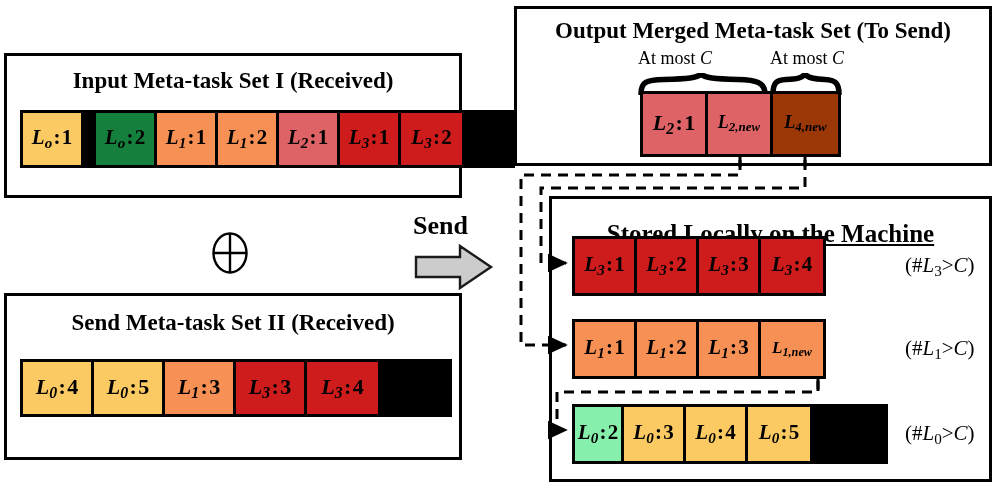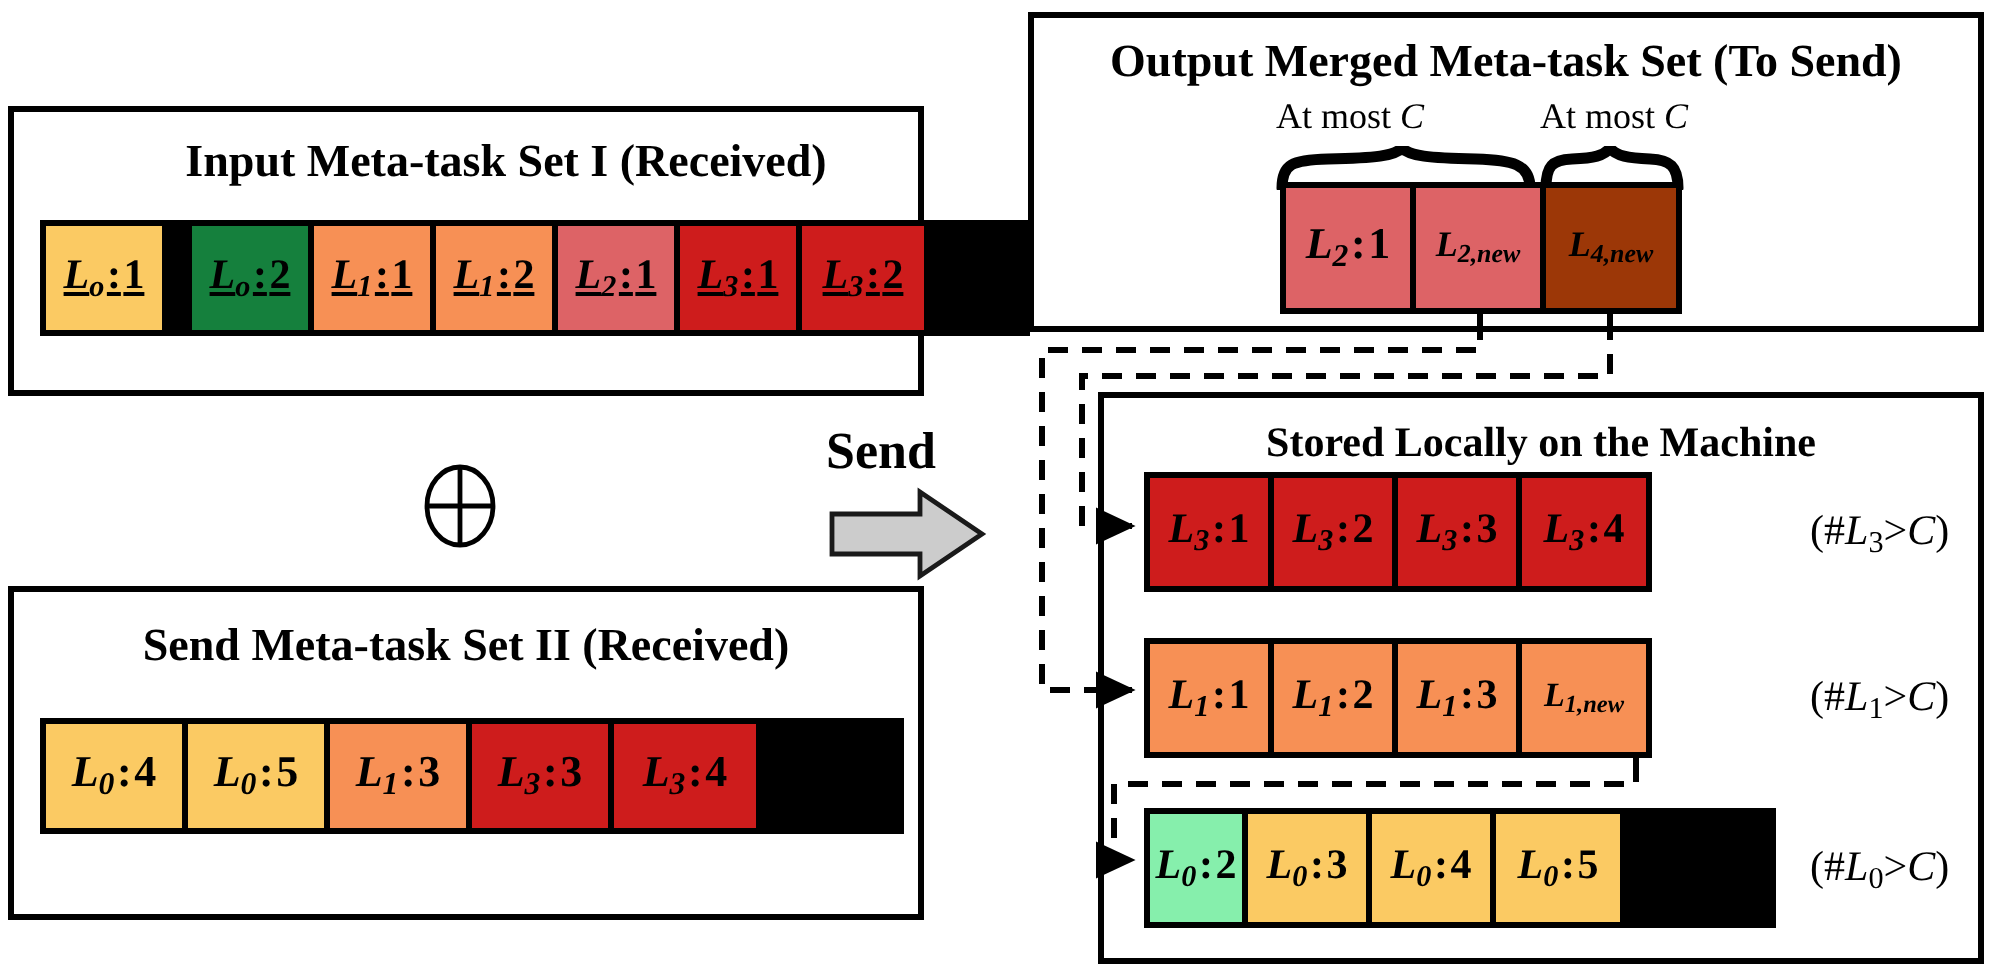--- a/index.html
+++ b/index.html
@@ -43,23 +43,23 @@
 
   
   .wires{position:absolute;left:0;top:0;width:996px;height:487px;pointer-events:none;}
 </style>
 </head>
 <body>
 
 <div class="stage">
 
   <div class="panel" style="left:4px;top:53px;width:458px;height:145px;">
-    <div class="panel-title" style="top:12px;font-size:23px;padding-left:20px;">Input Meta-task Set I (Received)</div>
-  </div>
-  <div class="row" id="row-in1" style="left: 20px; top: 110px; height: 58px; width: 495px; text-decoration: underline;">
+    <div class="panel-title" style="top:12px;font-size:23px;">Input Meta-task Set I (Received)</div>
+  </div>
+  <div class="row" id="row-in1" style="left: 20px; top: 110px; height: 58px; width: 495px;">
       <div class="tile" style="width: 61px; background: rgb(251, 202, 99);">
         <span class="tlabel" style="font-size: 21px;"><span>L</span><span class="sub">o</span><span class="col">:</span><span class="num">1</span></span>
       </div>
       <div class="tile" style="width: 61px; background: #15803d; margin-left: 12px;">
         <span class="tlabel" style="font-size: 21px;"><span>L</span><span class="sub">o</span><span class="col">:</span><span class="num">2</span></span>
       </div>
       <div class="tile" style="width: 61px; background: rgb(247, 144, 85);">
         <span class="tlabel" style="font-size: 21px;"><span>L</span><span class="sub">1</span><span class="col">:</span><span class="num">1</span></span>
       </div>
       <div class="tile" style="width: 61px; background: rgb(247, 144, 85);">
@@ -141,21 +141,21 @@
       </div>
       <div class="tile" style="width: 65px; background: rgb(221, 99, 102);">
         <span class="tlabel" style="font-size: 18px;"><span>L</span><span class="sub">2,new</span></span>
       </div>
       <div class="tile" style="width: 65px; background: rgb(156, 55, 7);">
         <span class="tlabel" style="font-size: 18px;"><span>L</span><span class="sub">4,new</span></span>
       </div>
     </div>
 
   <div class="panel" style="left:549px;top:196px;width:443px;height:286px;">
-    <div class="panel-title" style="top:10px;font-size:21px;">Stored Locally on the Machine</div>
+    <div class="panel-title" style="top:21px;font-size:25px;text-decoration:underline;">Stored Locally on the Machine</div>
   </div>
 
   <div class="row" id="row-s0" style="left: 572px; top: 236px; height: 60px; width: 254px;">
       <div class="tile" style="width: 62px; background: rgb(206, 28, 28);">
         <span class="tlabel" style="font-size: 21px;"><span>L</span><span class="sub">3</span><span class="col">:</span><span class="num">1</span></span>
       </div>
       <div class="tile" style="width: 62px; background: rgb(206, 28, 28);">
         <span class="tlabel" style="font-size: 21px;"><span>L</span><span class="sub">3</span><span class="col">:</span><span class="num">2</span></span>
       </div>
       <div class="tile" style="width: 62px; background: rgb(206, 28, 28);">

